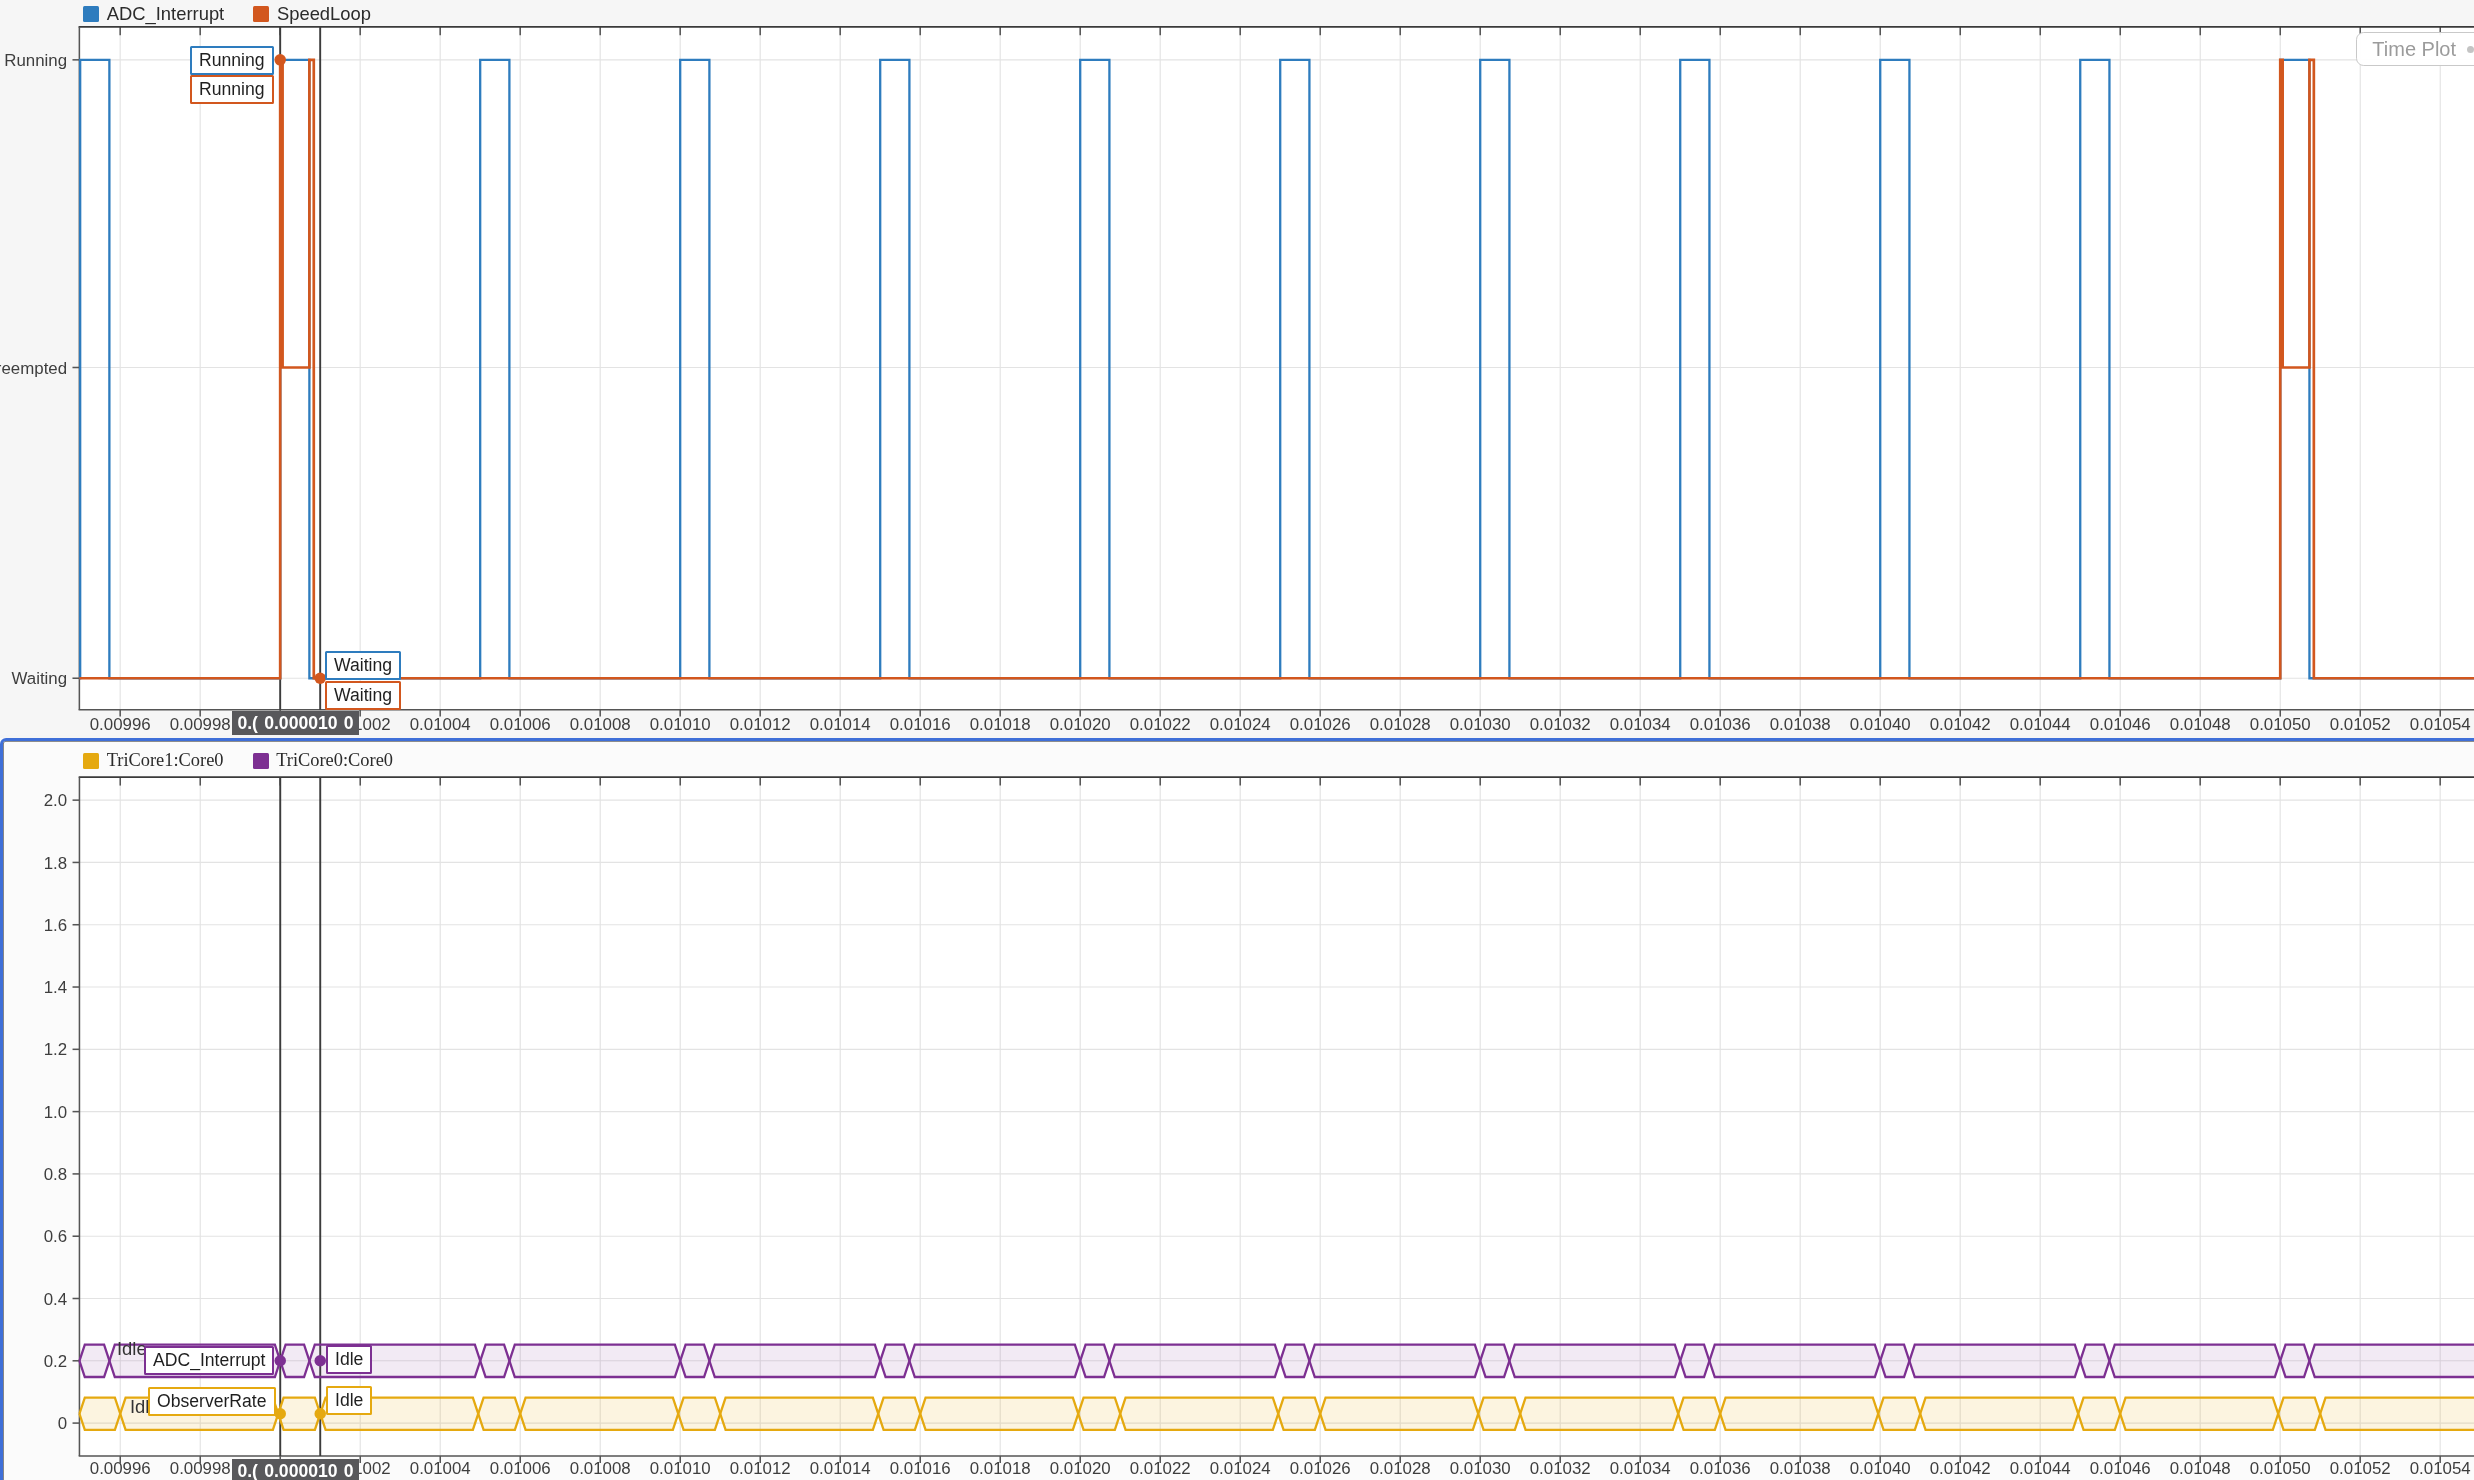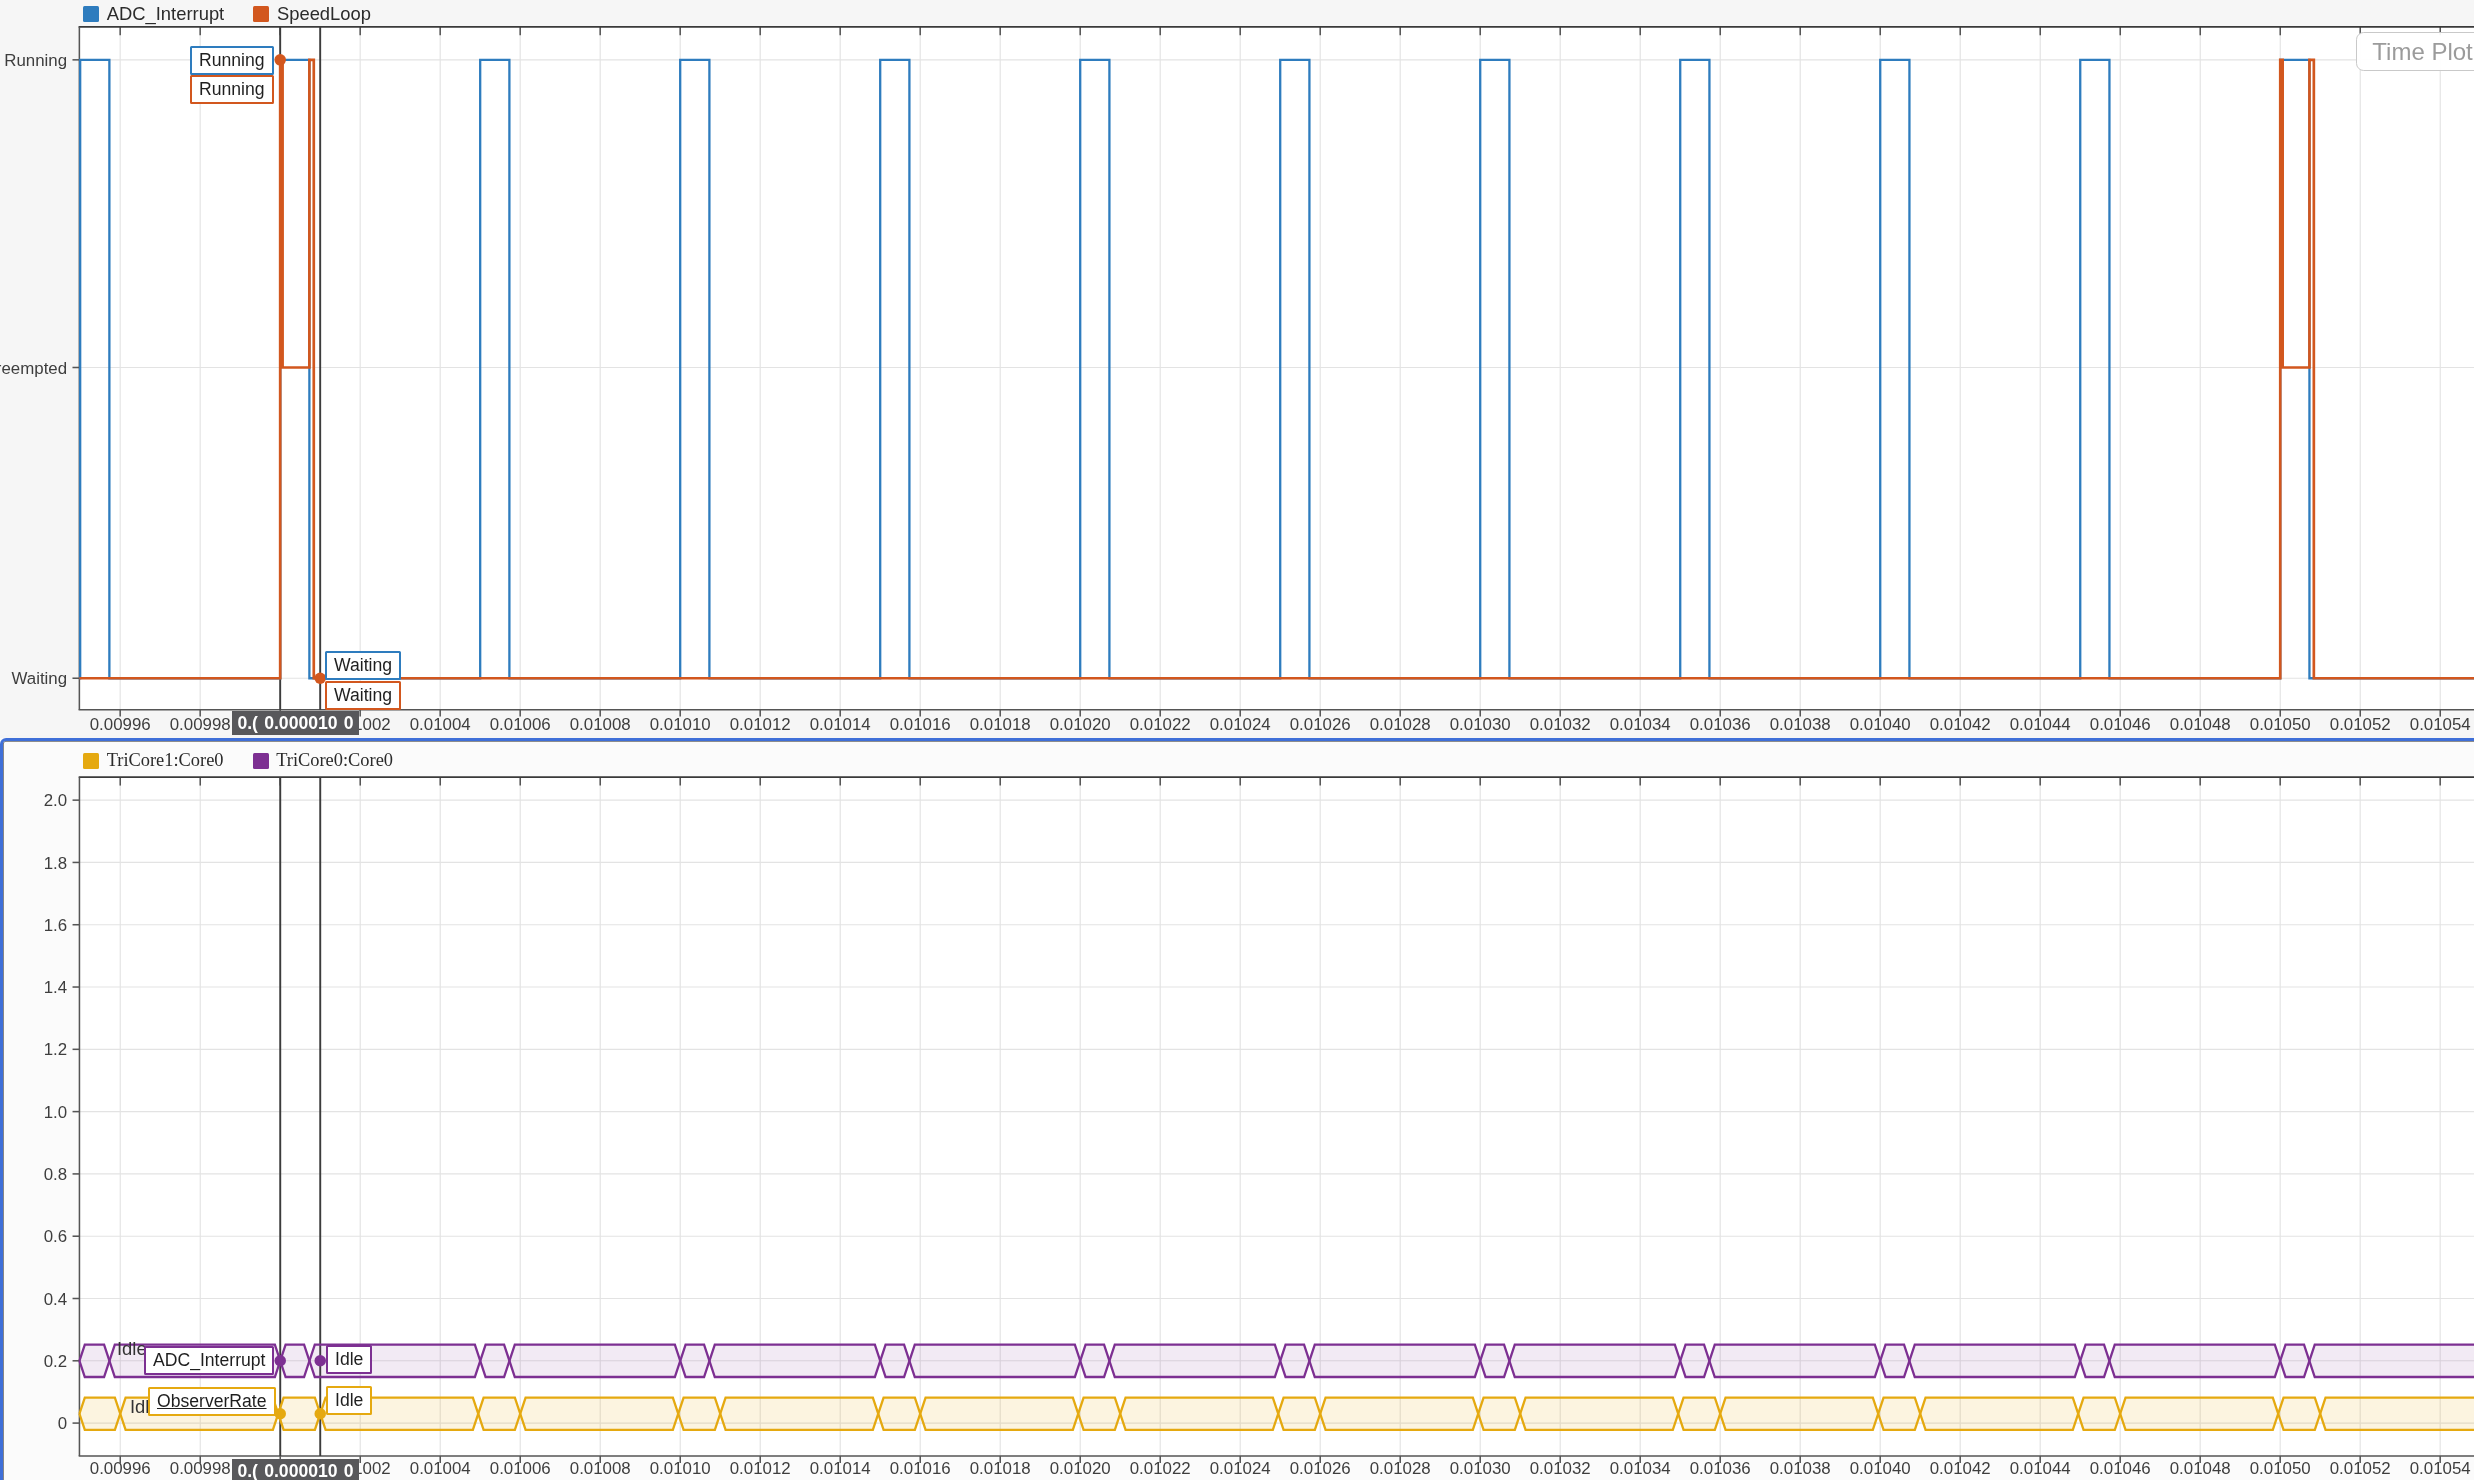--- a/index.html
+++ b/index.html
@@ -35,21 +35,21 @@
     position:absolute;z-index:35;background:#58585B;color:#FFFFFF;
     display:flex;align-items:center;justify-content:space-between;
     padding:0 5.4px;font-size:17.6px;font-weight:bold;box-sizing:border-box;
   }
   .readout span{white-space:nowrap;}
   .plot-type-btn{
     position:absolute;z-index:30;display:flex;align-items:center;gap:10.7px;
     background:rgba(255,255,255,0.95);border:1.5px solid #C9C9C9;border-radius:7.7px;
     padding:4.6px 12.3px 4.6px 15.3px;cursor:pointer;
   }
-  .plot-type-label{font-size:24px;color:#9B9B9B;white-space:nowrap;}
+  .plot-type-label{font-size:20px;color:#9B9B9B;white-space:nowrap;}
   .menu-dots{display:flex;gap:3.8px;align-items:center;}
   .menu-dots i{width:7px;height:7px;border-radius:50%;background:#C4C4C4;display:block;}
 </style>
 </head>
 <body>
 
 <div class="panel" id="panel-top">
   <svg class="plot" id="plot-top" width="2475" height="735" viewBox="0 0 3225 958">
       <rect x="103" y="35" width="3122" height="890" fill="#FFFFFF"></rect>
       <line x1="156.1803607214436" y1="35" x2="156.1803607214436" y2="925" stroke="#E3E3E3" stroke-width="1.5"></line>
@@ -404,21 +404,21 @@
       <span class="legend-swatch" style="background: rgb(125, 48, 146);"></span>
       <span class="legend-label">TriCore0:Core0</span>
     </div>
   </div>
 
   <div class="inband-label" style="left:117px;top:600px;">Idle</div>
   <div class="inband-label" style="left:130px;top:658px;">Idle</div>
 
   <div class="tooltip" style="left:144px;top:608px;border-color:#7D3092;">ADC_Interrupt</div>
   <div class="tooltip" style="left:326px;top:607px;border-color:#7D3092;">Idle</div>
-  <div class="tooltip" style="left:148px;top:649px;border-color:#E5A910;text-decoration:underline;">ObserverRate</div>
+  <div class="tooltip" style="left:148px;top:649px;border-color:#E5A910;">ObserverRate</div>
   <div class="tooltip" style="left:326px;top:648px;border-color:#E5A910;">Idle</div>
 
   <div class="readout" style="left:232px;top:721px;width:127px;height:24px;">
     <span>0.(</span>
     <span>0.000010</span>
     <span>0</span>
   </div>
 </div>
 
 <div id="panel-bottom-border"></div>

